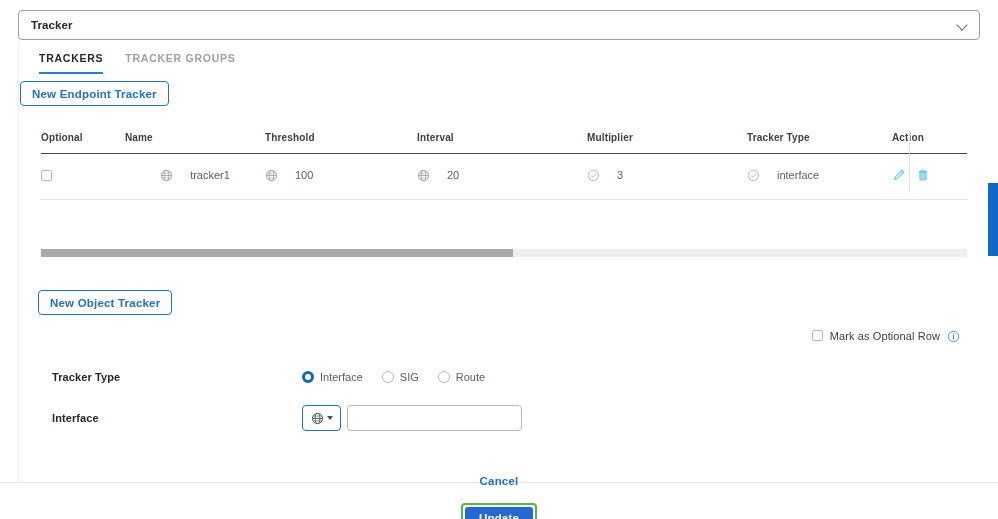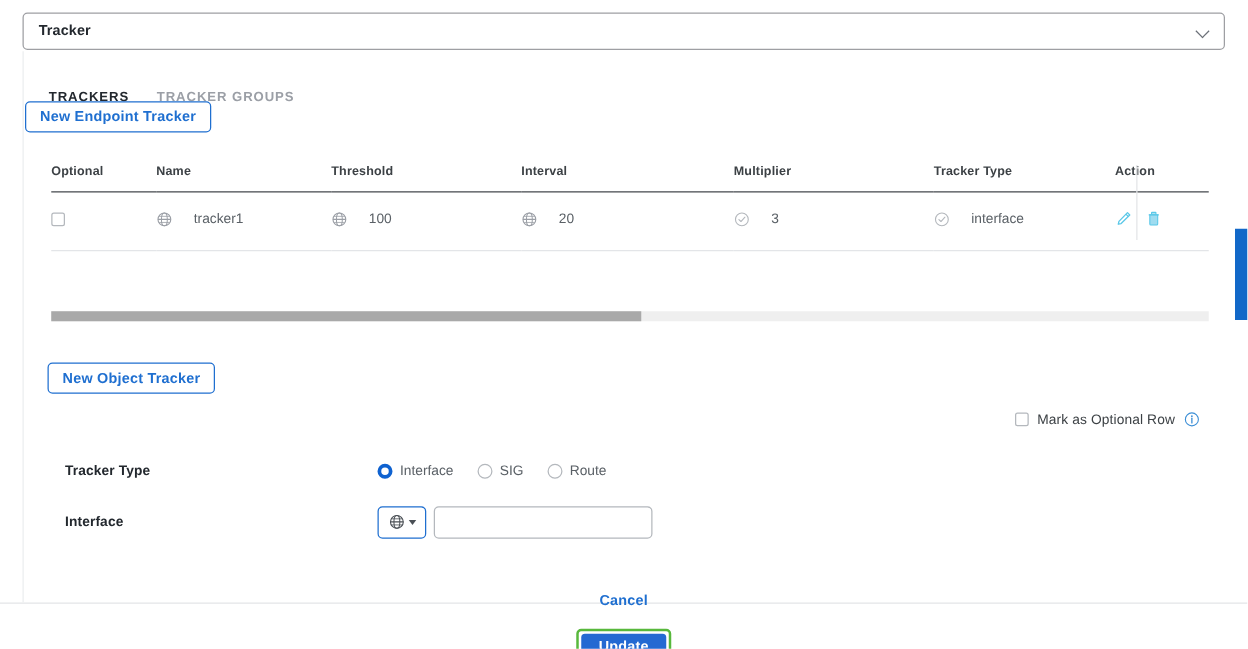--- a/index.html
+++ b/index.html
@@ -35,21 +35,21 @@
   
   .panel {
     position: absolute; left: 18px; top: 41px;
     width: 962px; height: 441px;
     border-left: 1px solid #eceef0;
     background: #fff;
     overflow: hidden;
   }
 
   
-  .tabs { position: absolute; left: 20px; top: 11px; display: flex; gap: 22px; margin-top: 20px; }
+  .tabs { position: absolute; left: 20px; top: 11px; display: flex; gap: 22px; }
   .tab {
     font-size: 10.5px; font-weight: 700; letter-spacing: .75px;
     color: #9b9fa6; padding-bottom: 8px; cursor: pointer;
     text-transform: uppercase; white-space: nowrap;
   }
   .tab.active { color: #23282e; border-bottom: 2px solid #2b7cd3; }
 
   
   .btn-outline {
     display: inline-flex; align-items: center; justify-content: center;
@@ -70,21 +70,21 @@
     letter-spacing: .15px; white-space: nowrap;
   }
   table.tracker-tbl thead tr { border-bottom: 1.6px solid #44484d; }
   table.tracker-tbl td {
     font-size: 11px; color: #5a6066; padding: 14px 0 15px 0;
     white-space: nowrap; vertical-align: middle;
   }
   table.tracker-tbl tbody tr { border-bottom: 1px solid #e3e5e8; }
 
   .c-opt  { width: 84px; }
-  .c-name { width: 140px; }
+  .c-name { width: 140px; text-align: center; }
   .c-thr  { width: 152px; margin-left: 40px; }
   .c-int  { width: 170px; }
   .c-mul  { width: 160px; }
   .c-typ  { width: 145px; }
   .c-act  { width: 75px; }
 
   th.c-thr, th.c-int { padding-left: 0; }
   .cell-ic { display: inline-flex; align-items: center; gap: 17px; }
 
   .chk {

